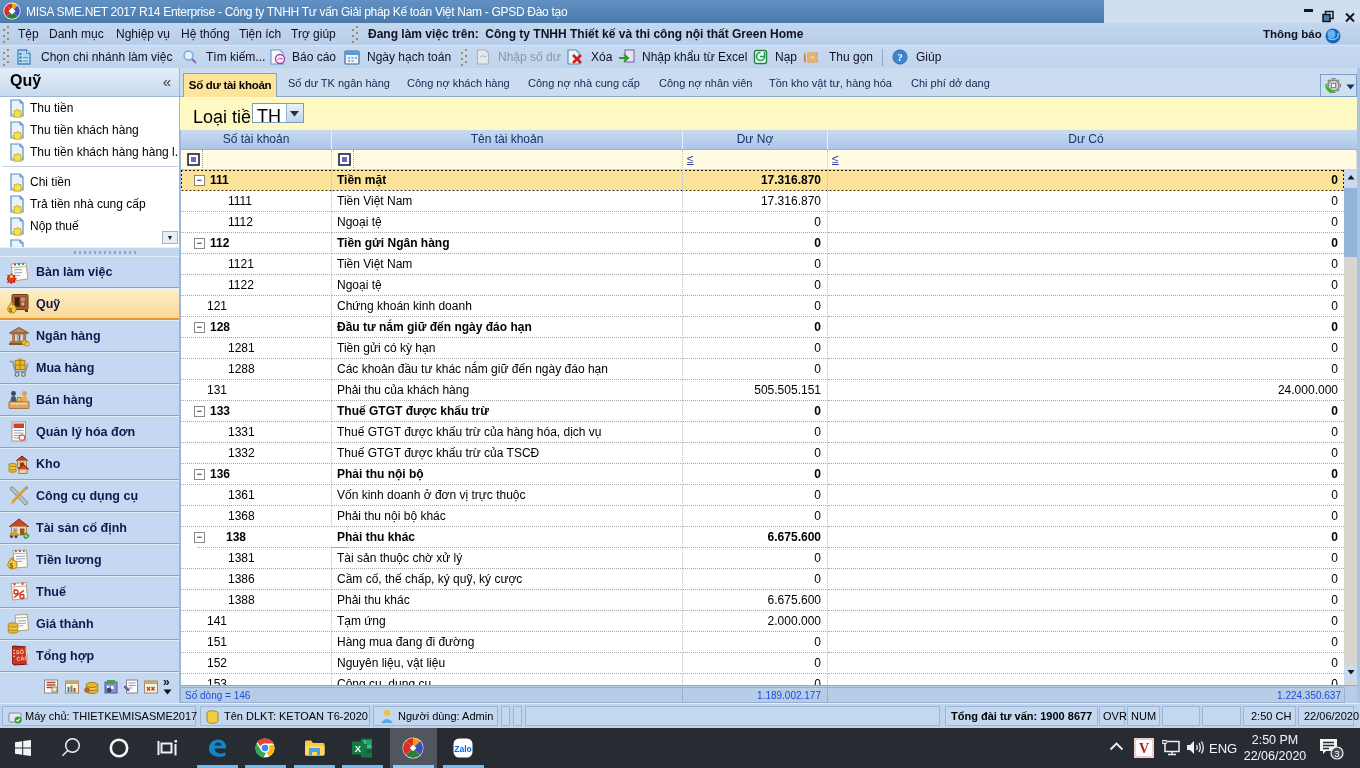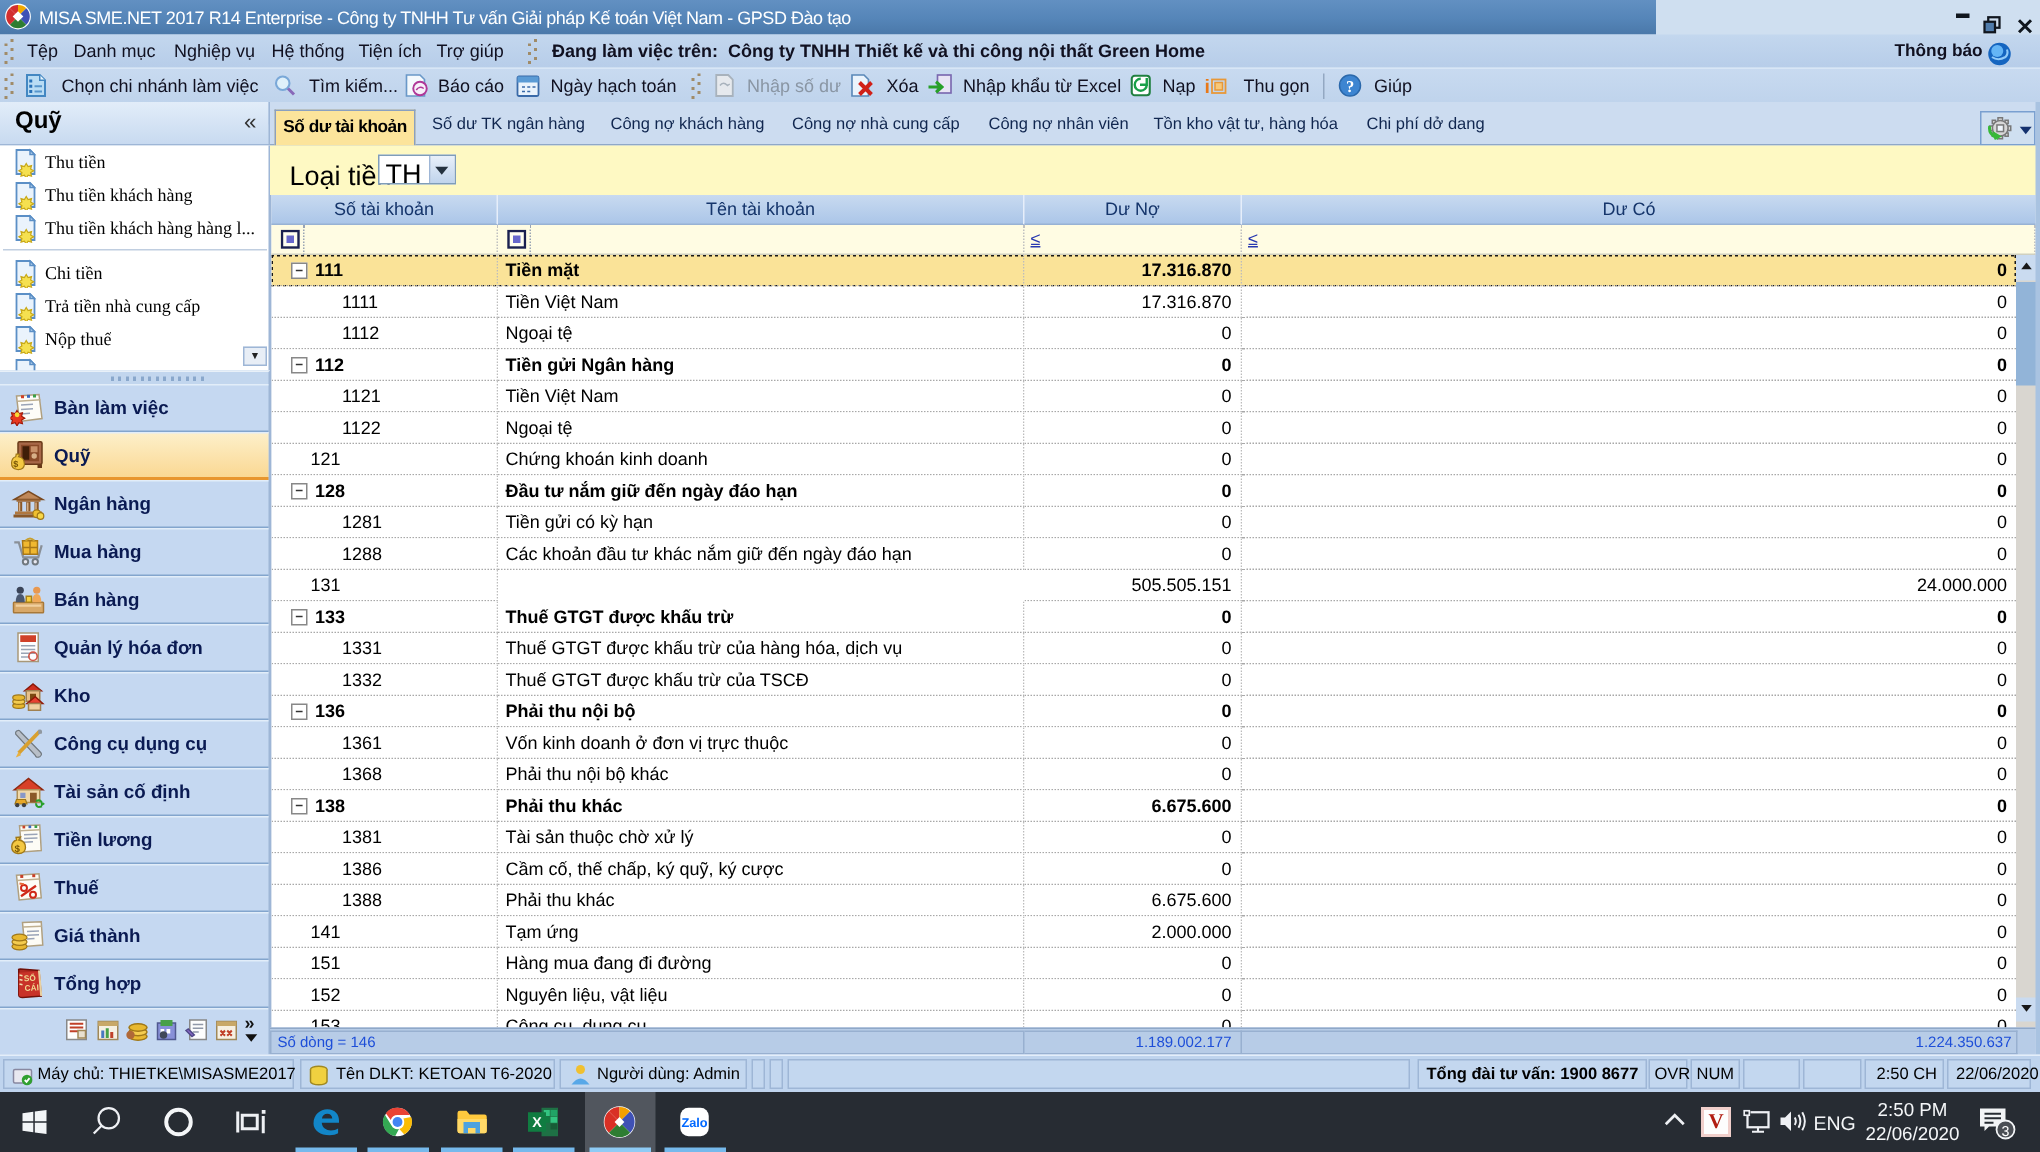--- a/index.html
+++ b/index.html
@@ -39,21 +39,21 @@
 
 
 #panelhead { position:absolute; top:68px; left:0; width:180px; height:29px;
   background:linear-gradient(180deg,#e2edf9,#c8daf0); border-bottom:1px solid #9eb6d6;
   border-right:1px solid #9eb6d6; }
 #panelhead .cap { position:absolute; left:10px; top:4px; font-size:16px; font-weight:bold; color:#000; }
 #panelhead .coll { position:absolute; right:8px; top:5px; font-size:15px; color:#333; }
 #tasks { position:absolute; top:97px; left:0; width:180px; height:150px; background:#fff;
   border-right:1px solid #9eb6d6; font-size:12px; color:#000; }
 .task { position:absolute; left:0; width:180px; height:22px; }
-.task .lbl { position:absolute; left:30px; top:4px; white-space:nowrap; overflow:hidden; max-width:148px;font-family:Liberation Serif, serif; }
+.task .lbl { position:absolute; left:30px; top:4px; white-space:nowrap; overflow:hidden; max-width:148px; }
 .task svg { position:absolute; left:8px; top:2px; }
 #tasksep { position:absolute; left:2px; top:69px; width:176px; border-top:1px solid #c0cee0; }
 #taskdrop { position:absolute; left:162px; top:134px; width:16px; height:13px; background:#e8eef6;
   border:1px solid #9eb6d6; font-size:7px; text-align:center; line-height:11px; color:#222; }
 #splitter { position:absolute; top:247px; left:0; width:180px; height:9px;
   background:#c2d6ee; border-right:1px solid #9eb6d6; border-top:1px solid #e8f0f8; }
 #splitter .dots { position:absolute; left:74px; top:3px; width:64px; height:3px;
   background:repeating-linear-gradient(90deg,#8aa8cc 0 2px,transparent 2px 5px); }
 
 
@@ -629,20 +629,21 @@
             <span style="position:absolute;left:47px">1288</span>
           </div>
           <div class="c" style="left:151px;width:351px;padding-left:5px">Các khoản đầu tư khác nắm giữ đến ngày đáo hạn</div>
           <div class="c num" style="left:502px;width:145px">0</div>
           <div class="c num" style="left:647px;width:516px;border-right:none">0</div>
         </div>
         <div class="row">
           <div class="c" style="left:0;width:151px">
             <span style="position:absolute;left:26px">131</span>
           </div>
+          <div class="c" style="left:151px;width:351px;padding-left:5px">Phải thu của khách hàng</div>
           <div class="c num" style="left:502px;width:145px">505.505.151</div>
           <div class="c num" style="left:647px;width:516px;border-right:none">24.000.000</div>
         </div>
         <div class="row grp">
           <div class="exp">−</div>
           <div class="c" style="left:0;width:151px">
             <span style="position:absolute;left:29px">133</span>
           </div>
           <div class="c" style="left:151px;width:351px;padding-left:5px">Thuế GTGT được khấu trừ</div>
           <div class="c num" style="left:502px;width:145px">0</div>
@@ -684,21 +685,21 @@
         <div class="row">
           <div class="c" style="left:0;width:151px">
             <span style="position:absolute;left:47px">1368</span>
           </div>
           <div class="c" style="left:151px;width:351px;padding-left:5px">Phải thu nội bộ khác</div>
           <div class="c num" style="left:502px;width:145px">0</div>
           <div class="c num" style="left:647px;width:516px;border-right:none">0</div>
         </div>
         <div class="row grp">
           <div class="exp">−</div>
-          <div class="c" style="left:0;width:151px">
+          <div class="c" style="left:16px;width:151px">
             <span style="position:absolute;left:29px">138</span>
           </div>
           <div class="c" style="left:151px;width:351px;padding-left:5px">Phải thu khác</div>
           <div class="c num" style="left:502px;width:145px">6.675.600</div>
           <div class="c num" style="left:647px;width:516px;border-right:none">0</div>
         </div>
         <div class="row">
           <div class="c" style="left:0;width:151px">
             <span style="position:absolute;left:47px">1381</span>
           </div>

